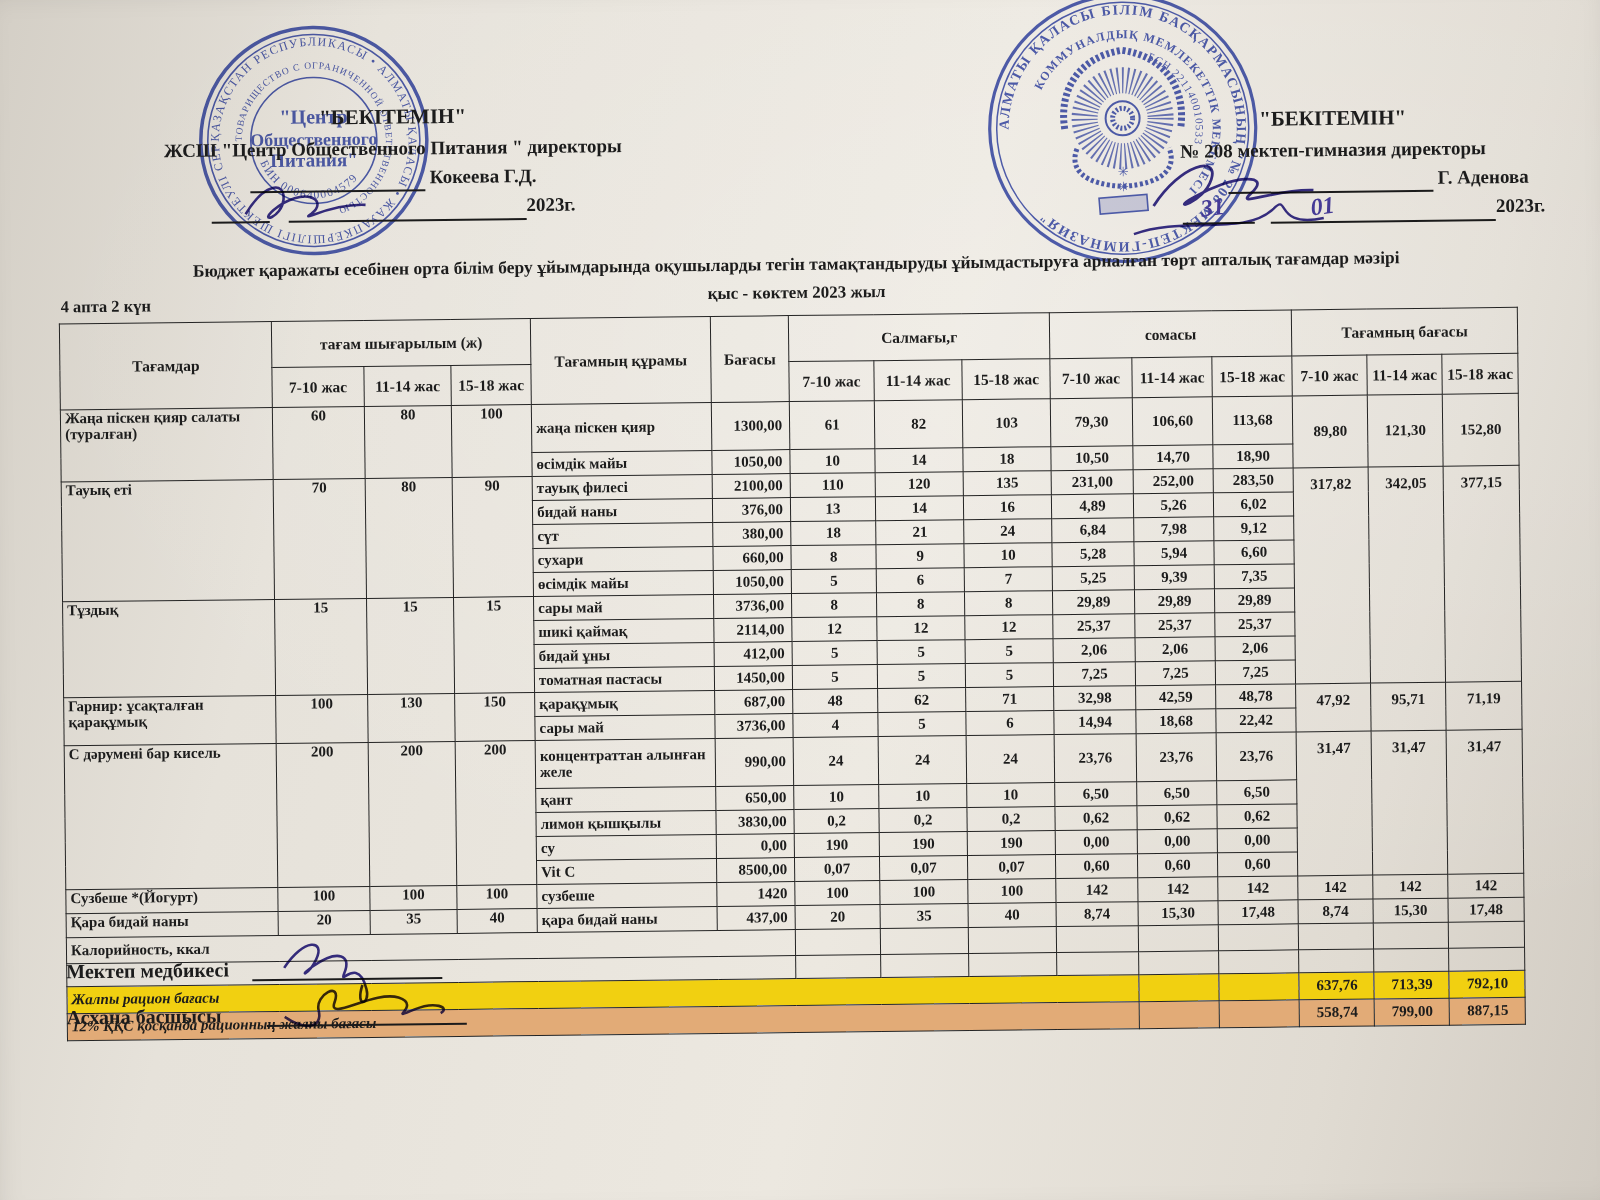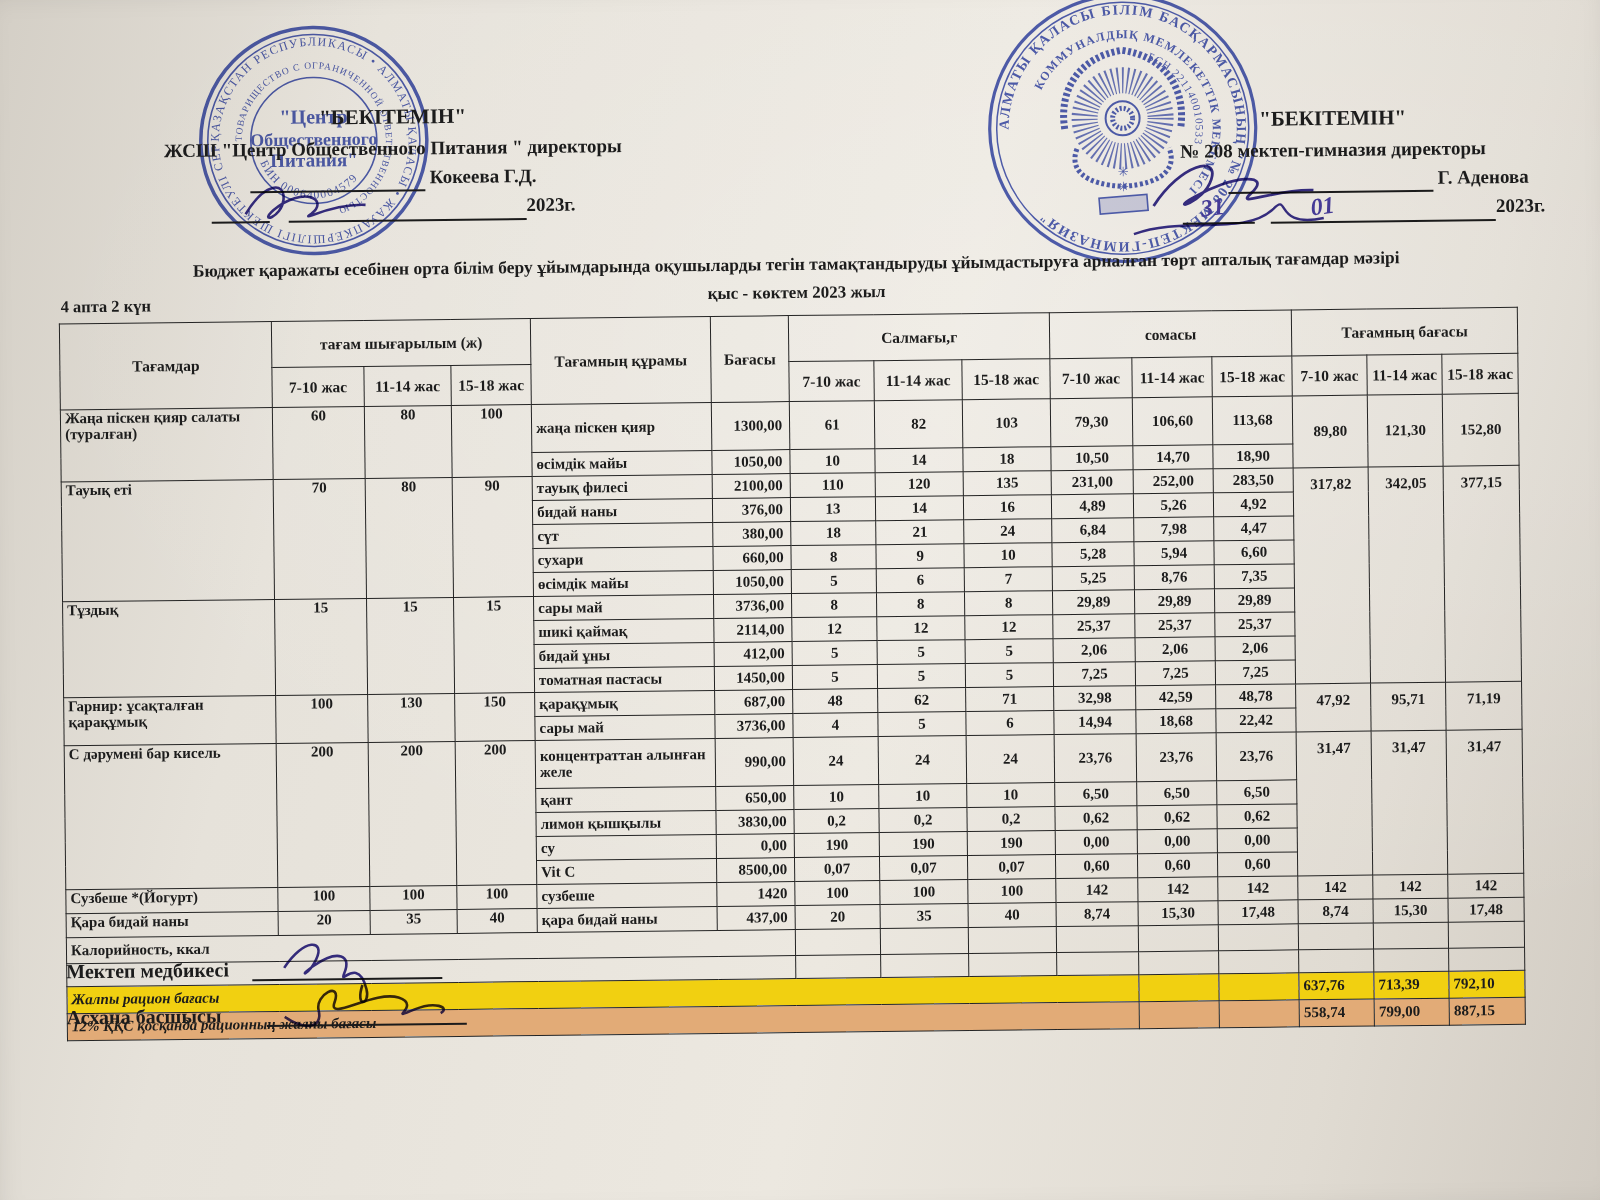--- a/index.html
+++ b/index.html
@@ -39,21 +39,21 @@
   td.num{text-align:center;}
   td.out{vertical-align:top;text-align:center;}
   td.ing{text-align:left;}
   td.cost{text-align:right;padding-right:7px;}
   td.price.top{vertical-align:top;padding-top:9px;}
   td.price.middle{vertical-align:middle;}
   tr.cal td{height:23px;text-align:left;}
   tr.spacer td{height:20px;}
   tr.total td{height:24px;font-style:italic;}
   tr.total td.tl{text-align:left;}
-  tr.total td.num{font-style:normal;text-align:left;padding-right:3px;}
+  tr.total td.num{font-style:normal;text-align:center;padding-right:3px;}
   tr.tot-yellow td{background:#f1d011;}
   tr.tot-orange td{background:#e2ab77;}
 
   
   .sigline{font-size:20px;font-weight:bold;}
   .sigline .bl{width:190px;margin-left:18px;}
 
   
   .stamp{mix-blend-mode:multiply;opacity:.88;}
   svg text{font-family:"Liberation Serif","DejaVu Serif",serif;}
@@ -247,50 +247,50 @@
                 <td class="num price top" rowspan="9">377,15</td>
               </tr>
               <tr>
                 <td class="ing">бидай наны</td>
                 <td class="num cost">376,00</td>
                 <td class="num">13</td>
                 <td class="num">14</td>
                 <td class="num">16</td>
                 <td class="num">4,89</td>
                 <td class="num">5,26</td>
-                <td class="num">4,92</td>
+                <td class="num">6,02</td>
               </tr>
               <tr>
                 <td class="ing">сүт</td>
                 <td class="num cost">380,00</td>
                 <td class="num">18</td>
                 <td class="num">21</td>
                 <td class="num">24</td>
                 <td class="num">6,84</td>
                 <td class="num">7,98</td>
-                <td class="num">4,47</td>
+                <td class="num">9,12</td>
               </tr>
               <tr>
                 <td class="ing">сухари</td>
                 <td class="num cost">660,00</td>
                 <td class="num">8</td>
                 <td class="num">9</td>
                 <td class="num">10</td>
                 <td class="num">5,28</td>
                 <td class="num">5,94</td>
                 <td class="num">6,60</td>
               </tr>
               <tr>
                 <td class="ing">өсімдік майы</td>
                 <td class="num cost">1050,00</td>
                 <td class="num">5</td>
                 <td class="num">6</td>
                 <td class="num">7</td>
                 <td class="num">5,25</td>
-                <td class="num">8,76</td>
+                <td class="num">9,39</td>
                 <td class="num">7,35</td>
               </tr>
               <tr>
                 <td class="dish" rowspan="4">Тұздық</td>
                 <td class="out" rowspan="4">15</td>
                 <td class="out" rowspan="4">15</td>
                 <td class="out" rowspan="4">15</td>
                 <td class="ing">сары май</td>
                 <td class="num cost">3736,00</td>
                 <td class="num">8</td>

